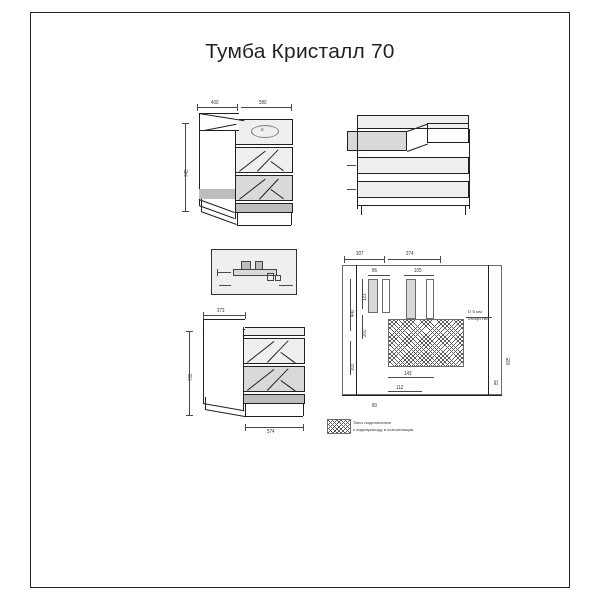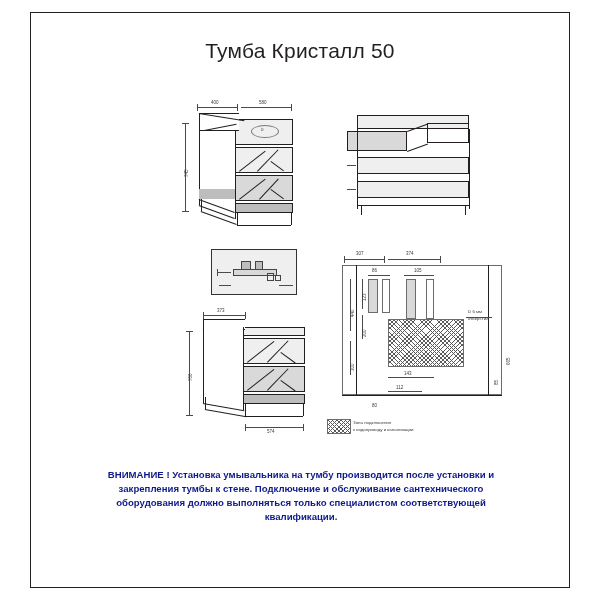--- a/index.html
+++ b/index.html
@@ -37,21 +37,21 @@
   .warn{position:absolute;left:60px;top:455px;width:420px;text-align:center;font-size:9.6px;line-height:14px;color:#0f1a8a;font-weight:bold;}
   .legend{position:absolute;left:296px;top:406px;font-size:4.4px;color:#3a3a3a;line-height:6px;}
   .legbox{position:absolute;left:296px;top:406px;width:22px;height:13px;}
 </style>
 </head>
 <body>
 
 <div class="page">
   <div class="sheet">
 
-    <div class="title">Тумба Кристалл 50</div>
+    <div class="title">Тумба Кристалл 70</div>
 
     <div id="v1">
 
       <div class="ln h thin" style="left:18px;top:6px;width:40px;"></div>
       <div class="ln h thin" style="left:62px;top:6px;width:50px;"></div>
       <div class="ln v thin" style="left:18px;top:3px;height:7px;"></div>
       <div class="ln v thin" style="left:58px;top:3px;height:7px;"></div>
       <div class="ln v thin" style="left:112px;top:3px;height:7px;"></div>
       <div class="dim" style="left:32px;top:-1px;">400</div>
       <div class="dim" style="left:80px;top:-1px;">580</div>
@@ -255,16 +255,15 @@
       <div class="cap" style="left:142px;top:64px;">D 6 мм</div>
       <div class="cap" style="left:142px;top:71px;">отверстие</div>
     </div>
 
     <div class="legbox">
       <div class="hatch" style="left:0;top:0;width:22px;height:13px;border:1px solid #6b6b6b;"></div>
     </div>
     <div class="legend" style="left:322px;top:407px;">Зона подключения</div>
     <div class="legend" style="left:322px;top:414px;">к водопроводу и канализации</div>
 
-    <div class="warn">ВНИМАНИЕ ! Установка умывальника на тумбу производится после установки и закрепления тумбы к стене. Подключение и обслуживание сантехнического оборудования должно выполняться только специалистом соответствующей квалификации.</div>
 
   </div>
 </div>
 
 </body></html>

